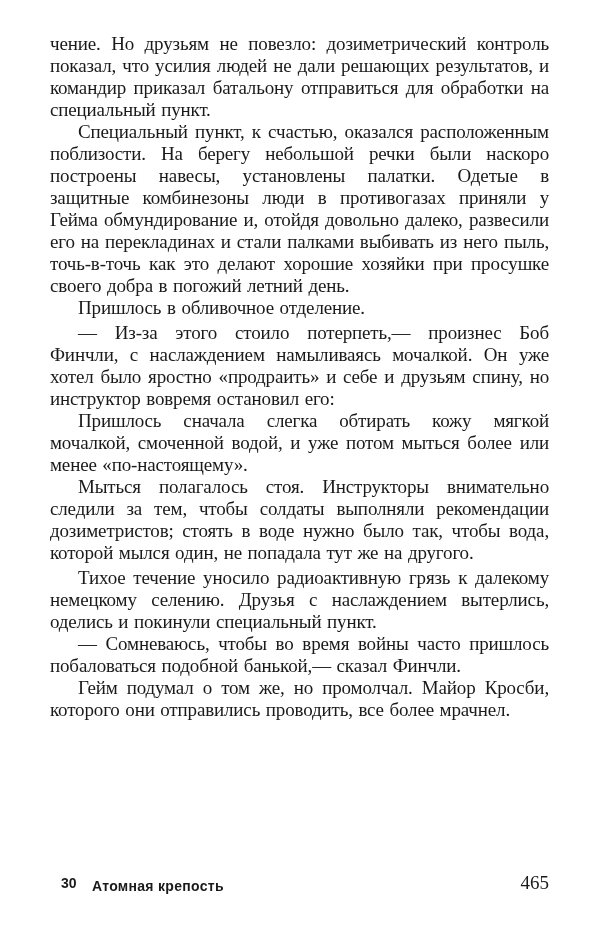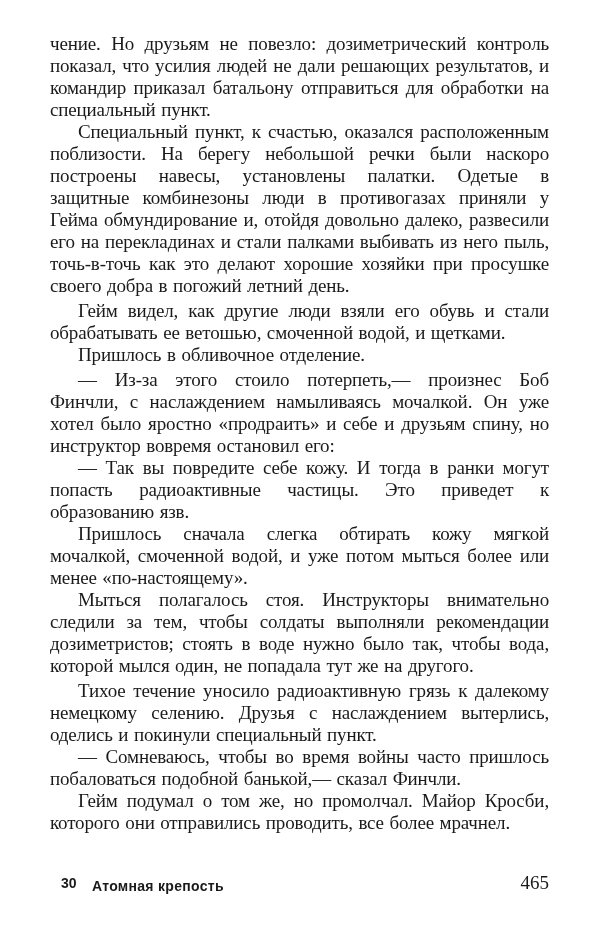--- a/index.html
+++ b/index.html
@@ -25,24 +25,22 @@
   .sig-num { position:absolute; left:11px; top:3px; font-size:14px; font-weight:bold; }
   .sig-title { position:absolute; left:42px; top:6px; font-size:14px; font-weight:bold; letter-spacing:0.3px; }
   .page-num { position:absolute; right:0; top:0; font-family:"Liberation Serif", serif; font-size:19px;text-align:center; }
 </style>
 </head>
 <body>
 
 <div class="page-text">
   <p class="para cont">чение. Но друзьям не повезло: дозиметрический контроль показал, что усилия людей не дали решающих результатов, и командир приказал батальону отправиться для обработки на специальный пункт.</p>
   <p class="para gap">Специальный пункт, к счастью, оказался расположенным поблизости. На берегу небольшой речки были наскоро построены навесы, установлены палатки. Одетые в защитные комбинезоны люди в противогазах приняли у Гейма обмундирование и, отойдя довольно далеко, развесили его на перекладинах и стали палками выбивать из него пыль, точь-в-точь как это делают хорошие хозяйки при просушке своего добра в погожий летний день.</p>
-  <p class="para gap-s">Гейм видел, как другие люди взяли его обувь и стали обрабатывать ее ветошью, смоченной водой, и щетками.</p>
   <p class="para gap">Пришлось в обливочное отделение.</p>
   <p class="para gap-s">— Из-за этого стоило потерпеть,— произнес Боб Финчли, с наслаждением намыливаясь мочалкой. Он уже хотел было яростно «продраить» и себе и друзьям спину, но инструктор вовремя остановил его:</p>
-  <p class="para gap">— Так вы повредите себе кожу. И тогда в ранки могут попасть радиоактивные частицы. Это приведет к образованию язв.</p>
   <p class="para gap">Пришлось сначала слегка обтирать кожу мягкой мочалкой, смоченной водой, и уже потом мыться более или менее «по-настоящему».</p>
   <p class="para gap">Мыться полагалось стоя. Инструкторы внимательно следили за тем, чтобы солдаты выполняли рекомендации дозиметристов; стоять в воде нужно было так, чтобы вода, которой мылся один, не попадала тут же на другого.</p>
   <p class="para gap-s">Тихое течение уносило радиоактивную грязь к далекому немецкому селению. Друзья с наслаждением вытерлись, оделись и покинули специальный пункт.</p>
   <p class="para gap">— Сомневаюсь, чтобы во время войны часто пришлось побаловаться подобной банькой,— сказал Финчли.</p>
   <p class="para gap">Гейм подумал о том же, но промолчал. Майор Кросби, которого они отправились проводить, все более мрачнел.</p>
 </div>
 
 <div class="footer">
   <span class="sig-num">30</span>
   <span class="sig-title">Атомная крепость</span>

